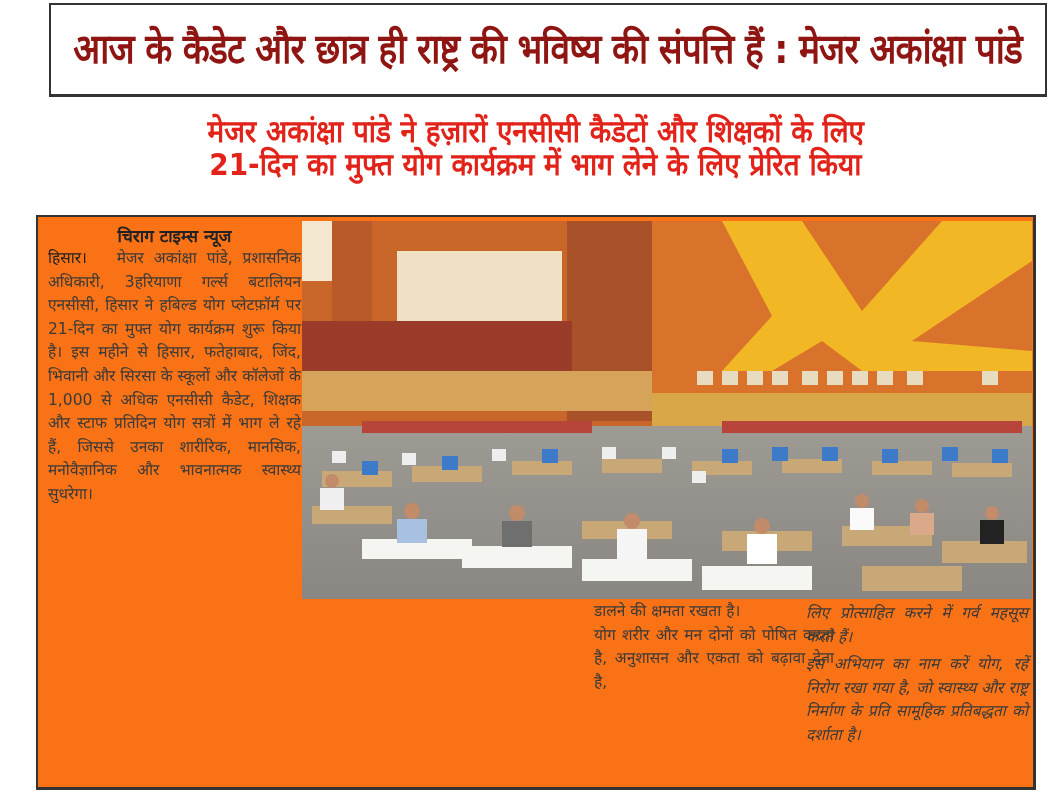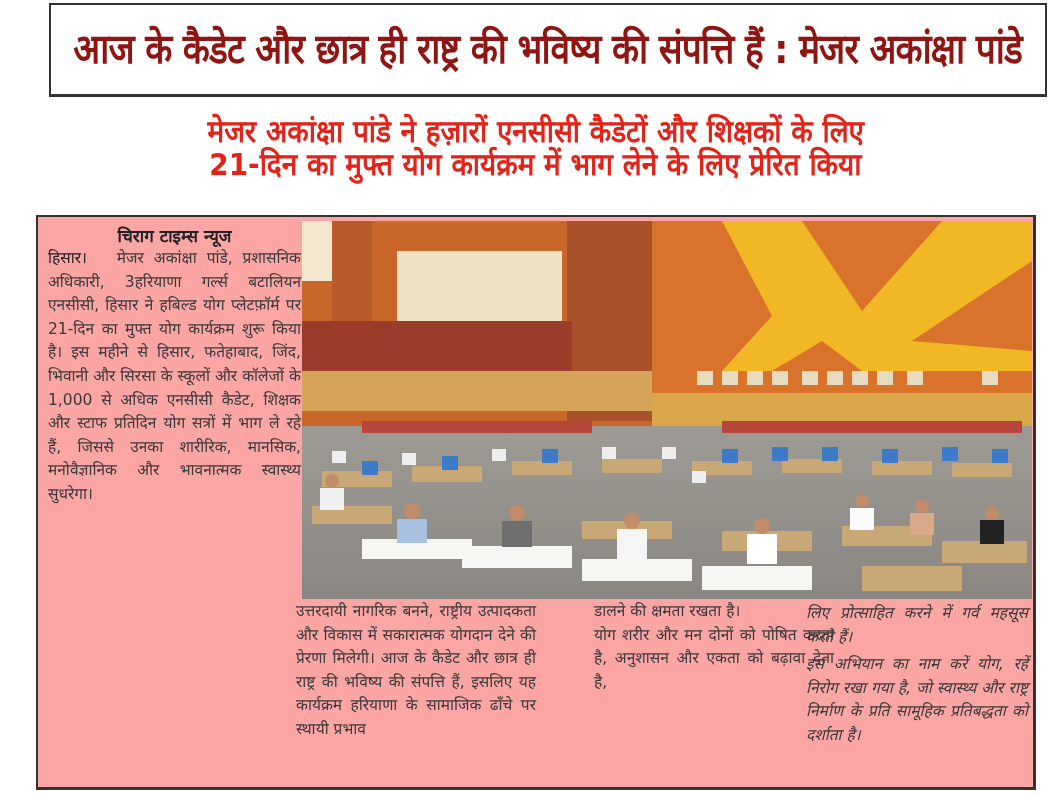--- a/index.html
+++ b/index.html
@@ -13,21 +13,21 @@
               white-space:nowrap; transform:scaleX(0.86); transform-origin:center; line-height:1; }
 
   .subhead { position:absolute; left:0; width:1053px; text-align:center; color:#e2231a;
              font-size:31px; font-weight:bold; white-space:nowrap; line-height:1;padding-left:9px; }
   .subhead span { display:inline-block; transform:scaleX(0.9); }
   .sub1 { top:116px; }
   .sub2 { top:149px; }
 
   .body-box { position:absolute; left:36px; top:215px; width:1000px; height:575px;
               border:2px solid #333; border-right-width:3px; border-bottom-width:3px;
-              box-sizing:border-box; background:#fca5a5; }
+              box-sizing:border-box; background:#f97316; }
 
   .col { position:absolute; font-size:15.5px; line-height:23.6px; color:#3a3a3a;
          text-align:justify; }
   .col p { margin:0; }
   .col1 { left:10px; top:8px; width:253px; }
   .byline { text-align:center; font-weight:bold; font-size:17px; color:#222; margin:0 0 0 0; line-height:22px; }
   .dateline { font-weight:normal; color:#222; }
 
   .photo { position:absolute; left:264px; top:4px; width:730px; height:378px; overflow:hidden;
            background:#b9b2a6; }
@@ -150,23 +150,20 @@
             <rect x="100" y="232" width="14" height="12"></rect>
           <rect x="190" y="228" width="14" height="12"></rect>
             <rect x="300" y="226" width="14" height="12"></rect>
           <rect x="360" y="226" width="14" height="12"></rect>
             <rect x="390" y="250" width="14" height="12"></rect>
         </g>
       </g>
     </svg>
   </div>
 
-  <div class="col col2">
-    <p>उत्तरदायी नागरिक बनने, राष्ट्रीय उत्पादकता और विकास में सकारात्मक योगदान देने की प्रेरणा मिलेगी। आज के कैडेट और छात्र ही राष्ट्र की भविष्य की संपत्ति हैं, इसलिए यह कार्यक्रम हरियाणा के सामाजिक ढाँचे पर स्थायी प्रभाव</p>
-  </div>
 
   <div class="col col3">
     <p>डालने की क्षमता रखता है।</p>
     <p>योग शरीर और मन दोनों को पोषित करता है, अनुशासन और एकता को बढ़ावा देता है,</p>
   </div>
 
   <div class="col col4">
     <p>लिए प्रोत्साहित करने में गर्व महसूस करते हैं।</p>
     <p style="margin-top:4px">इस अभियान का नाम करें योग, रहें निरोग रखा गया है, जो स्वास्थ्य और राष्ट्र निर्माण के प्रति सामूहिक प्रतिबद्धता को दर्शाता है।</p>
   </div>

